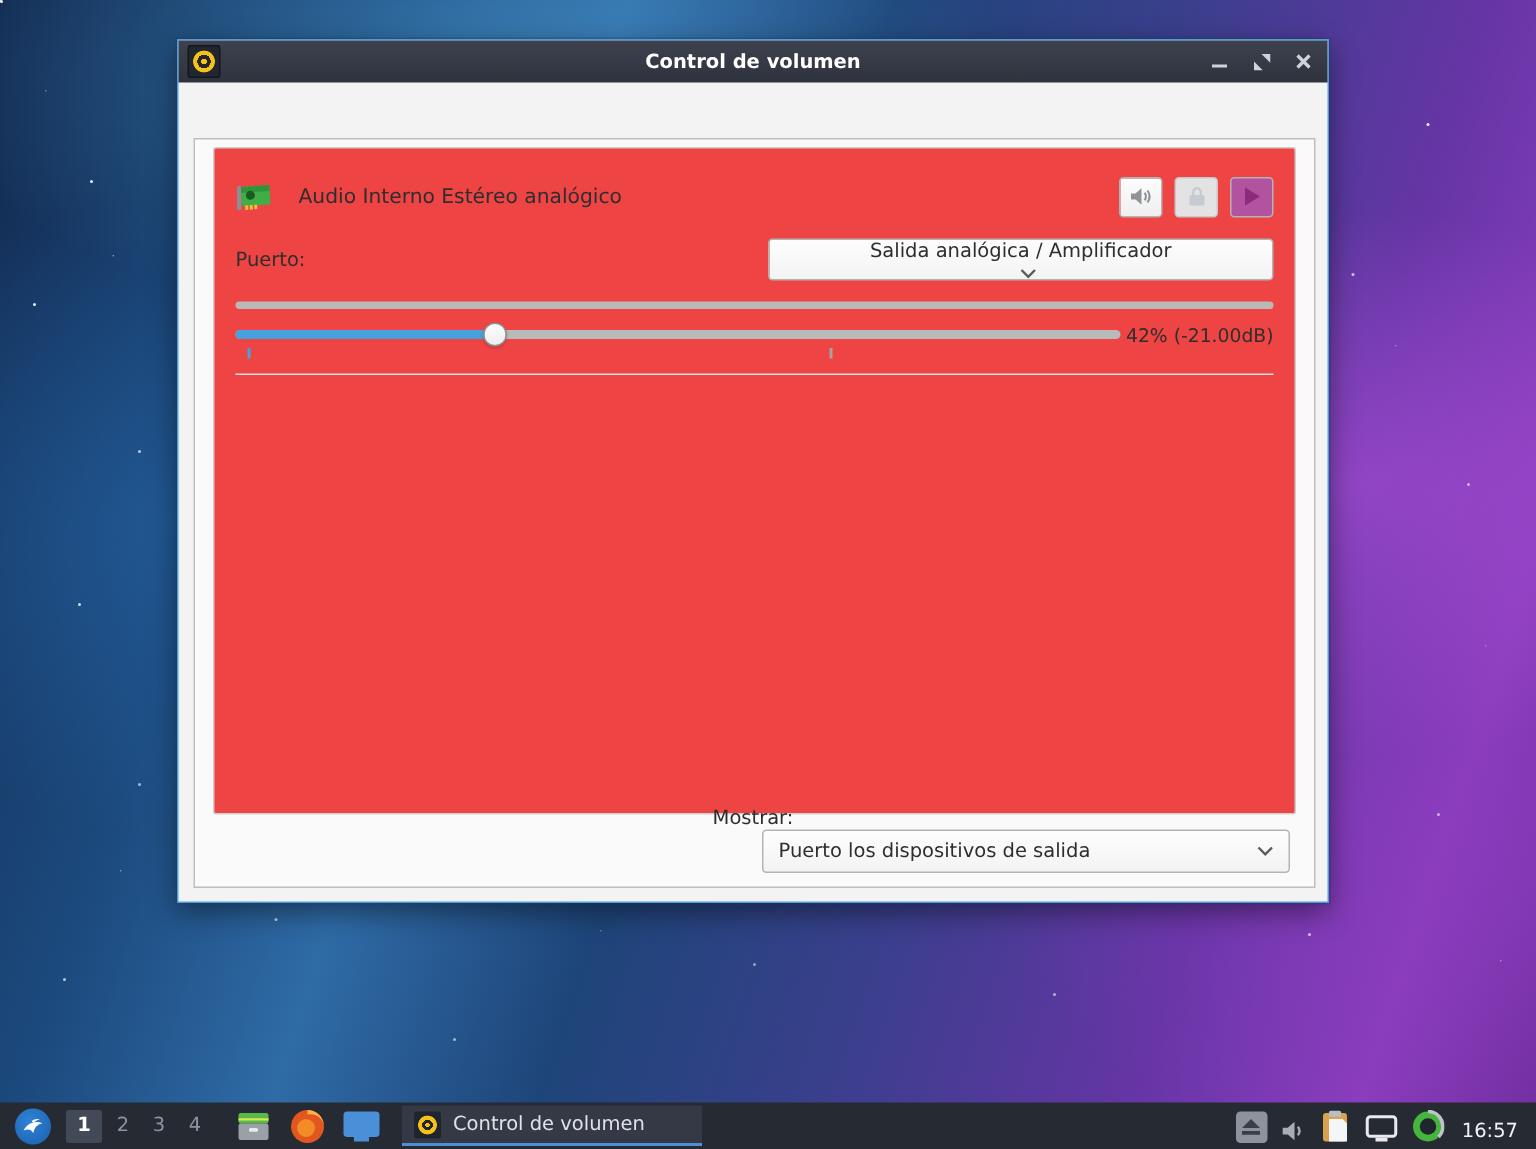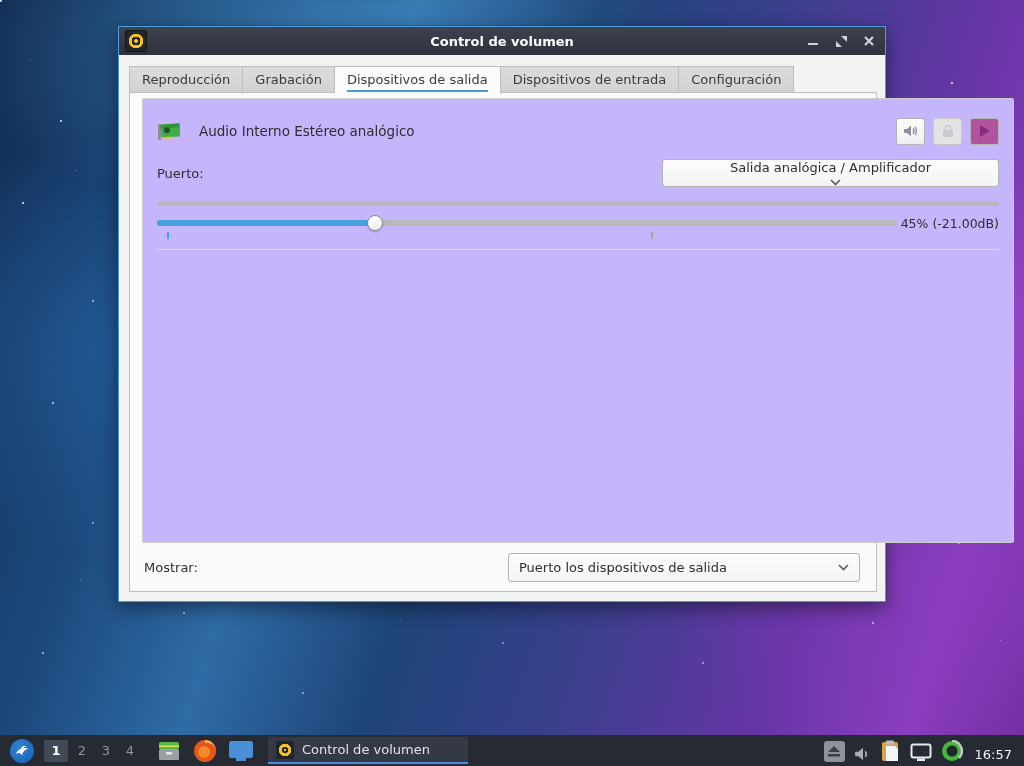--- a/index.html
+++ b/index.html
@@ -46,22 +46,22 @@
   .tabstrip { position:absolute; left:10px; top:39px; display:flex; }
   .tab { height:27px; line-height:26px; padding:0 12px; font-size:13px; color:#3b3b3b;
     background:linear-gradient(#dcdcdc,#d2d2d2); border:1px solid #bdbdbd; margin-left:-1px; position:relative; }
   .tab:first-child { margin-left:0; }
   .tab.active { background:#fbfbfb; border-bottom:1px solid #fbfbfb; height:28px; z-index:3; }
   .tab.active .tab-label { border-bottom:2px solid #4a99d3; padding-bottom:3px; }
   .notebook { position:absolute; left:10px; top:65px; width:748px; height:500px;
     background:#fafafa; border:1px solid #bdbdbd; }
 
   
-  .frame { position:absolute; left:12px; top:5px; width:872px; height:445px;
-    background:#c4b5fd; border:1px solid #cecece; border-radius:2px; }
+  .frame { position:absolute; left:12px; top:5px; width:722px; height:445px;
+    background:#ef4444; border:1px solid #cecece; border-radius:2px; }
   .device-row { display:flex; align-items:center; padding:16px 14px 0 14px; height:48px; }
   .device-name { margin-left:16px; font-size:13.5px; color:#2e2e2e; }
   .dev-buttons { margin-left:auto; display:flex; gap:8px; }
   .sq-btn { width:29px; height:27px; border:1px solid #b3b3b3; border-radius:3px;
     background:linear-gradient(#fdfdfd,#efefef); display:flex; align-items:center; justify-content:center; }
   .sq-btn.disabled { background:#e3e3e3; border-color:#c8c8c8; }
   .sq-btn.magenta { background:#b2539f; }
   .tri { width:0; height:0; border-left:10px solid #8c2a7c; border-top:6px solid transparent; border-bottom:6px solid transparent; }
 
   .row { display:flex; align-items:center; padding:12px 14px 0 14px; }
@@ -83,21 +83,21 @@
     background:linear-gradient(#fefefe,#ededed); border:1px solid #8d8d8d; box-shadow:0 1px 2px rgba(0,0,0,.2); }
   .vol-label { font-size:12.5px; color:#2e2e2e; margin-left:4px; white-space:nowrap; }
   .ticks { position:relative; height:8px; margin:1px 100px 0 14px; }
   .tick { position:absolute; top:0; width:2px; height:7px; }
 
   .check-row { display:flex; align-items:center; margin:6px 14px 0 14px; }
   .checkbox { width:15px; height:15px; background:#fff; border:1px solid #999; border-radius:2px; }
   .check-label { margin-left:8px; font-size:13px; color:#2e2e2e; }
   .separator { margin:9px 14px 0 14px; border-top:1px solid #dedede; }
 
-  .footer-row { position:absolute; left:14px; right:16px; bottom:9px; display:flex; align-items:center; }
+  .footer-row { position:absolute; left:14px; right:16px; bottom:9px; display:flex; align-items:center;flex-direction:column; }
 
   
   .chev { width:11px; height:7px; margin-left:10px; }
   .card-icon { width:26px; height:24px; }
   .spk-icon { width:16px; height:14px; }
   .lock-icon { width:12px; height:14px; }
 
   
   .taskbar { position:absolute; left:0; bottom:0; width:1024px; height:31px; background:#262a33;
     display:flex; align-items:center; padding:0 6px; }
@@ -144,27 +144,20 @@
         </svg>
       </div>
       <div class="tb-btn">
         <svg width="10" height="10" viewBox="0 0 10 10">
             <path d="M1,1 L9,9 M9,1 L1,9" stroke="#ced3db" stroke-width="2.2"></path>
           </svg>
       </div>
     </div>
   </div>
 
-  <div class="tabstrip">
-    <div class="tab"><span class="tab-label">Reproducción</span></div>
-    <div class="tab"><span class="tab-label">Grabación</span></div>
-    <div class="tab active"><span class="tab-label">Dispositivos de salida</span></div>
-    <div class="tab"><span class="tab-label">Dispositivos de entrada</span></div>
-    <div class="tab"><span class="tab-label">Configuración</span></div>
-  </div>
 
   <div class="notebook">
 
     <div class="frame">
 
       <div class="device-row">
         <svg class="card-icon" viewBox="0 0 26 24">
           <rect x="1" y="5" width="3" height="16" rx="1" fill="#8a8f95"></rect>
           <g transform="rotate(-4 13 12)">
             <rect x="4" y="5" width="19" height="13" rx="1.5" fill="#3fae46"></rect>
@@ -207,21 +200,21 @@
       </div>
 
       <div class="meter"></div>
 
       <div class="slider-row">
         <div class="slider">
           <div class="slider-track"></div>
           <div class="slider-fill" style="width: 29.4118%;"></div>
           <div class="slider-handle" style="left: calc(29.4118% - 8px);"></div>
         </div>
-        <span class="vol-label">45% (-21.00dB)</span>
+        <span class="vol-label">42% (-21.00dB)</span>
       </div>
       <div class="ticks">
         <div class="tick" style="left: 1.30719%; background: rgb(71, 161, 222);"></div>
         <div class="tick" style="left: 65.3595%; background: rgb(163, 163, 163);"></div>
       </div>
 
 
       <div class="separator"></div>
     </div>
 

